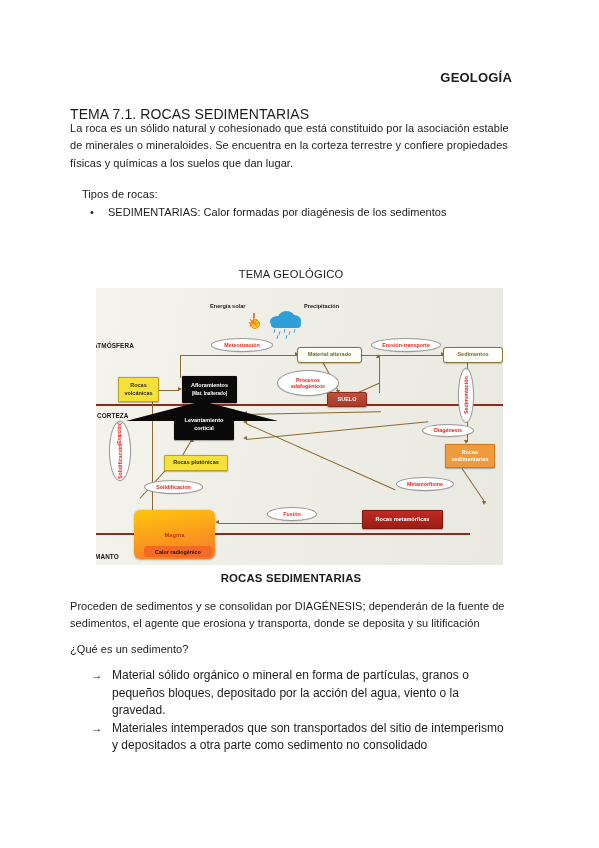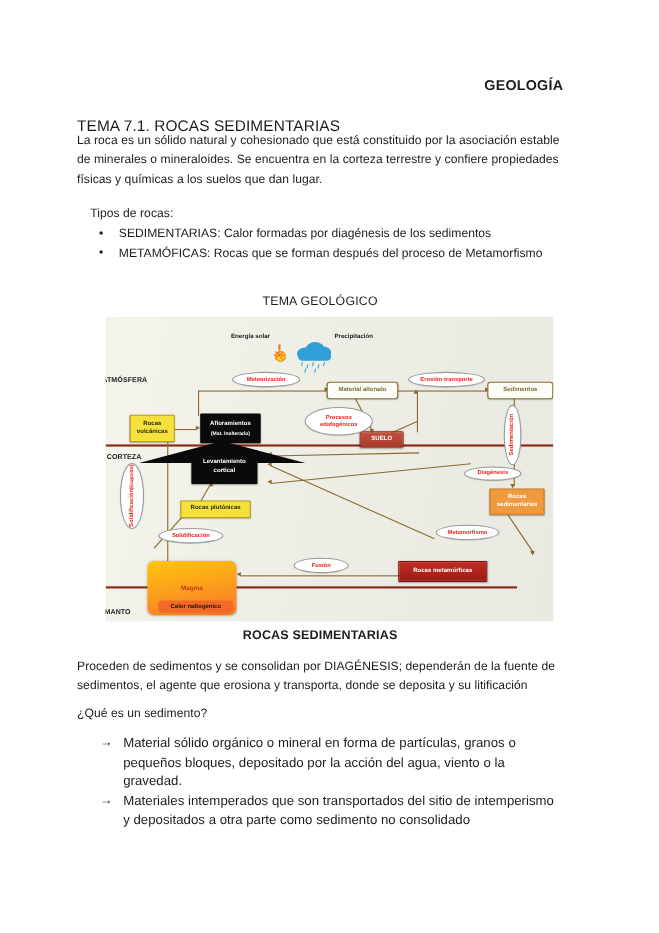--- a/index.html
+++ b/index.html
@@ -341,21 +341,20 @@
     <div class="doc-header">GEOLOGÍA</div>
 
     <div class="sec-title">TEMA 7.1. ROCAS SEDIMENTARIAS</div>
 
     <div class="para p-intro">La roca es un sólido natural y cohesionado que está constituido por la asociación estable de minerales o mineraloides. Se encuentra en la corteza terrestre y confiere propiedades físicas y químicas a los suelos que dan lugar.</div>
 
     <div class="para p-tipos">Tipos de rocas:</div>
 
     <ul class="bullets">
       <li>SEDIMENTARIAS: Calor formadas por diagénesis de los sedimentos</li>
-      <li>METAMÓFICAS: Rocas que se forman después del proceso de Metamorfismo</li>
     </ul>
 
     <div class="ciclo-title">TEMA GEOLÓGICO</div>
 
     <div class="rocas-sed-title">ROCAS SEDIMENTARIAS</div>
 
     <div class="para p-proceden">Proceden de sedimentos y se consolidan por DIAGÉNESIS; dependerán de la fuente de sedimentos, el agente que erosiona y transporta, donde se deposita y su litificación</div>
 
     <div class="para p-queeis">¿Qué es un sedimento?</div>
 

